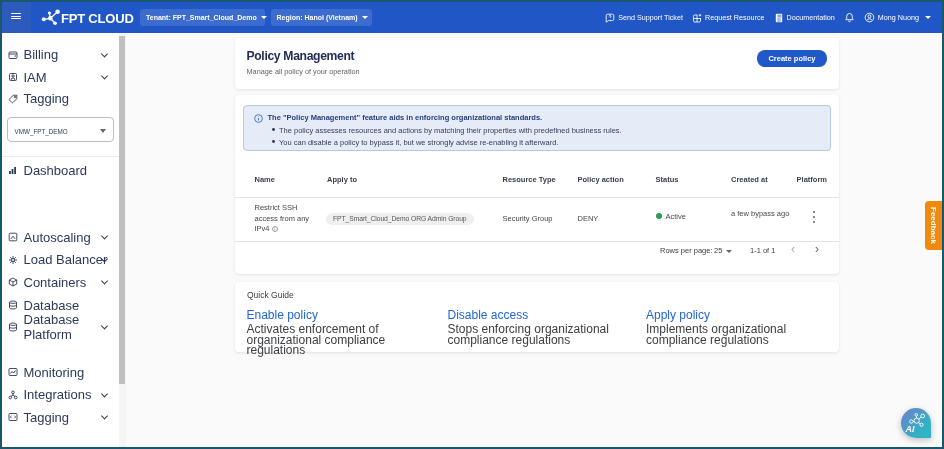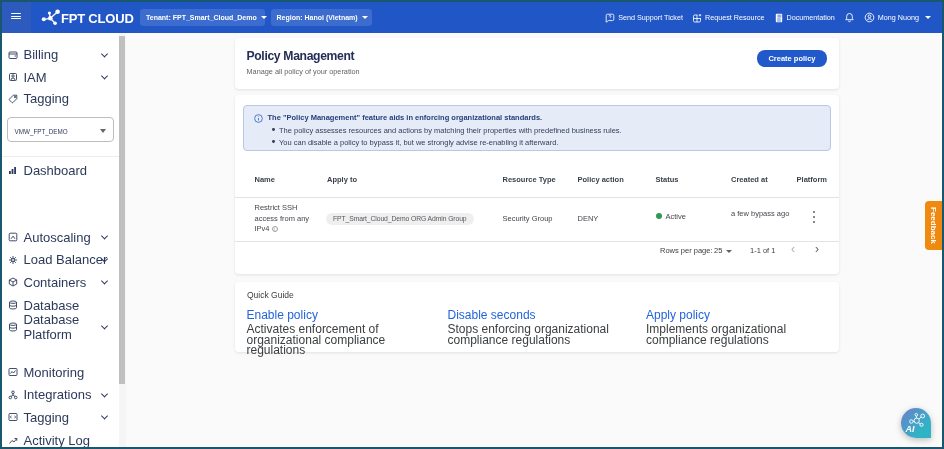--- a/index.html
+++ b/index.html
@@ -207,26 +207,20 @@
       <span class="chev"></span>
     </div>
   <div class="sitem" style="top:374px">
       <svg class="ic" viewBox="0 0 10 10" fill="none" stroke="#2c3a5a" stroke-width="0.9">
         <rect x="1" y="1.5" width="8" height="7" rx="0.8"></rect>
         <path d="M3.5 4 L2.3 5 l1.2 1 M6.5 4 l1.2 1 L6.5 6"></path>
       </svg>
       <span class="lbl">Tagging</span>
       <span class="chev"></span>
     </div>
-  <div class="sitem" style="top:397px">
-      <svg class="ic" viewBox="0 0 10 10" fill="none" stroke="#2c3a5a" stroke-width="0.9">
-        <path d="M1.5 8.5 L4 5.5 L6 7 L8.8 3.5 M6.5 3.5 h2.3 v2.3"></path>
-      </svg>
-      <span class="lbl">Activity Log</span>
-    </div>
 </div>
 <div id="sbar">
     <div class="thumb"></div>
   </div>
 
 <div class="card" id="card1">
   <h1>Policy Management</h1>
   <div class="sub">Manage all policy of your operation</div>
   <div id="createbtn">Create policy</div>
 </div>
@@ -266,21 +260,21 @@
   <div class="pg" style="left:479.5px">25</div>
   <span class="caret" style="position:absolute;border-top-color:#5f6368;left:491px;top:154.5px"></span>
   <div class="pg" style="left:515.5px">1-1 of 1</div>
   <div class="pg" style="left:556.5px;color:#a9adb3;font-size:12px;top:146.5px">‹</div>
   <div class="pg" style="left:580.5px;color:#5f6368;font-size:12px;top:146.5px">›</div>
 </div>
 
 <div class="card" id="card3">
   <div class="qt">Quick Guide</div>
   <div class="qcol" style="left:12px"><a>Enable policy</a>Activates enforcement of organizational compliance regulations</div>
-  <div class="qcol" style="left:213px"><a>Disable seconds</a>Stops enforcing organizational compliance regulations</div>
+  <div class="qcol" style="left:213px"><a>Disable access</a>Stops enforcing organizational compliance regulations</div>
   <div class="qcol" style="left:411.5px"><a>Apply policy</a>Implements organizational compliance regulations</div>
 </div>
 
 <div id="feedback">
     <span>Feedback</span>
   </div>
 <div id="ai">
   <svg width="30" height="30" viewBox="0 0 30 30">
     <g stroke="#fff" fill="none" stroke-width="0.9">
       <circle cx="15.7" cy="12.7" r="2.6"></circle>

